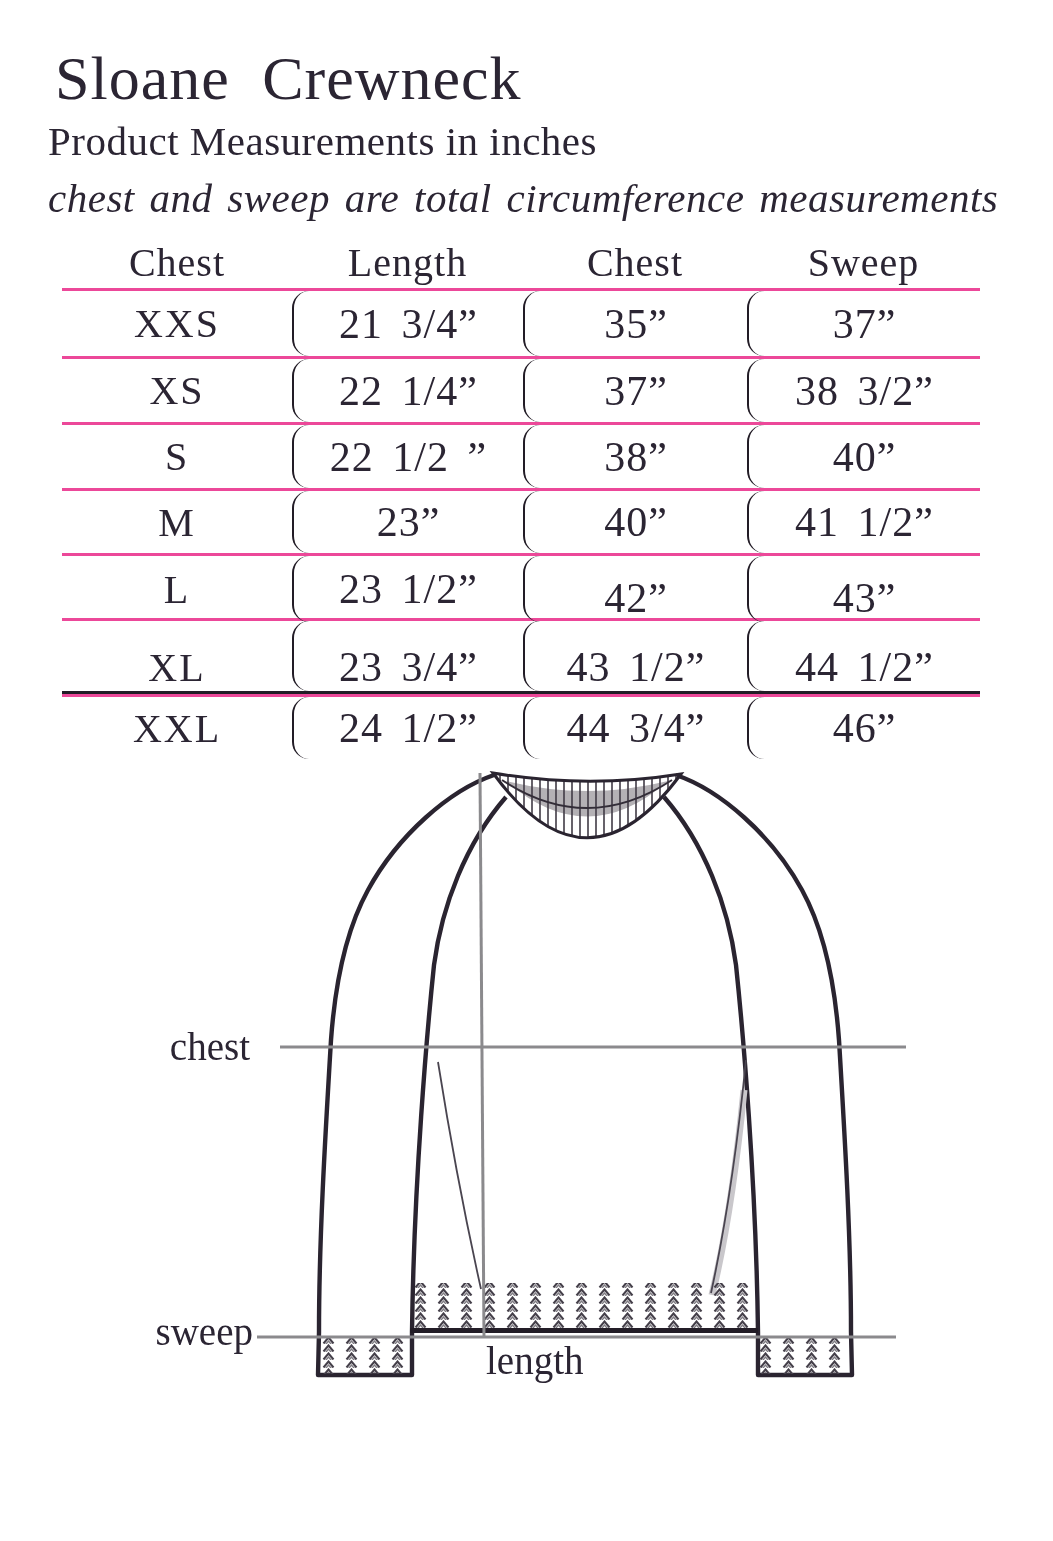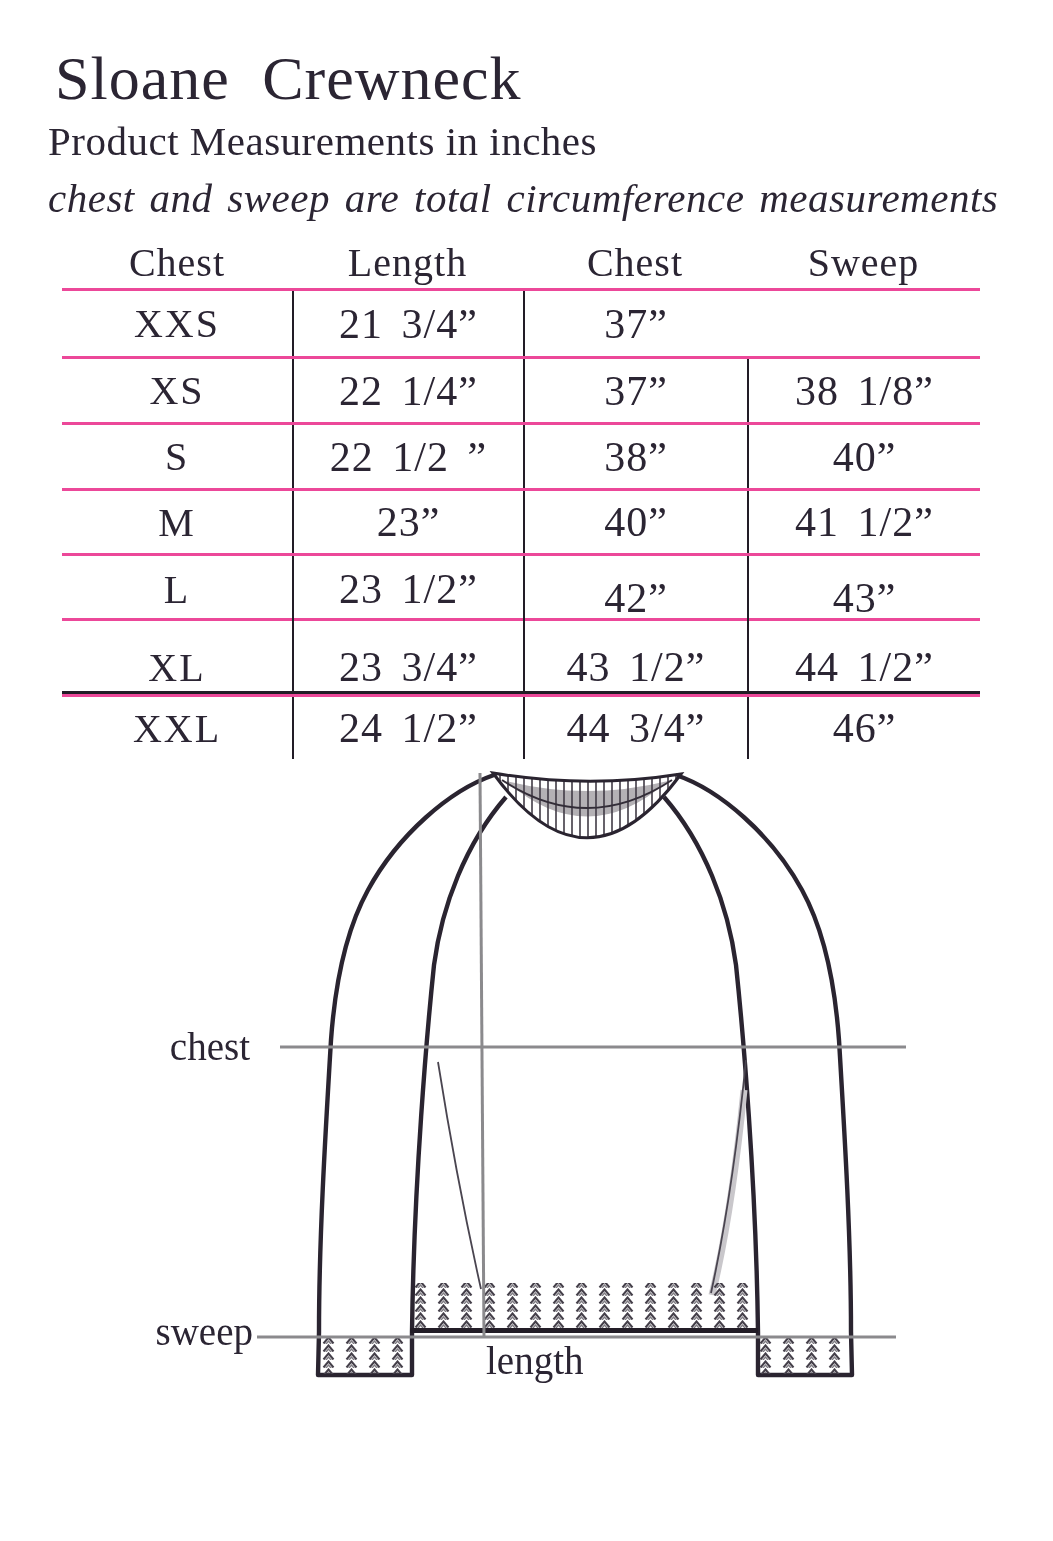--- a/index.html
+++ b/index.html
@@ -38,21 +38,21 @@
   .thead{height:52px;}
   .thead .cell{font-size:40px;}
   .trow{
     border-top:3px solid #ec4899;
     height:62px;
   }
   .trow:nth-child(2){height:65px;}
   .trow:nth-child(3){height:63px;}
   .trow:nth-child(4){height:63px;}
   .trow:nth-child(7){height:70px;border-bottom:3px solid #221c26;}
-  .trow .cell + .cell{border-left:2.5px solid #221c26;}
+  .trow .cell + .cell{border-left:2.5px solid #221c26;border-radius:17px;}
   .cell{
     display:flex;align-items:center;justify-content:center;
     font-size:42px;letter-spacing:1px;word-spacing:7px;
     color:#2b2533;
   }
   .cell.size{font-size:40px;letter-spacing:2px;}
   
   .trow:nth-child(6) .cell:nth-child(3),
   .trow:nth-child(6) .cell:nth-child(4){padding-top:18px;}
   .trow:nth-child(7) .cell{padding-top:22px;}
@@ -77,27 +77,28 @@
     <div class="thead">
       <div class="cell">Chest</div>
       <div class="cell">Length</div>
       <div class="cell">Chest</div>
       <div class="cell">Sweep</div>
     </div>
 
     <div class="trow">
       <div class="cell size">XXS</div>
       <div class="cell">21 3/4”</div>
+      <div class="cell">35”</div>
       <div class="cell">37”</div>
     </div>
     <div class="trow">
       <div class="cell size">XS</div>
       <div class="cell">22 1/4”</div>
       <div class="cell">37”</div>
-      <div class="cell">38 1/8”</div>
+      <div class="cell">38 3/2”</div>
     </div>
     <div class="trow">
       <div class="cell size">S</div>
       <div class="cell">22 1/2 ”</div>
       <div class="cell">38”</div>
       <div class="cell">40”</div>
     </div>
     <div class="trow">
       <div class="cell size">M</div>
       <div class="cell">23”</div>

